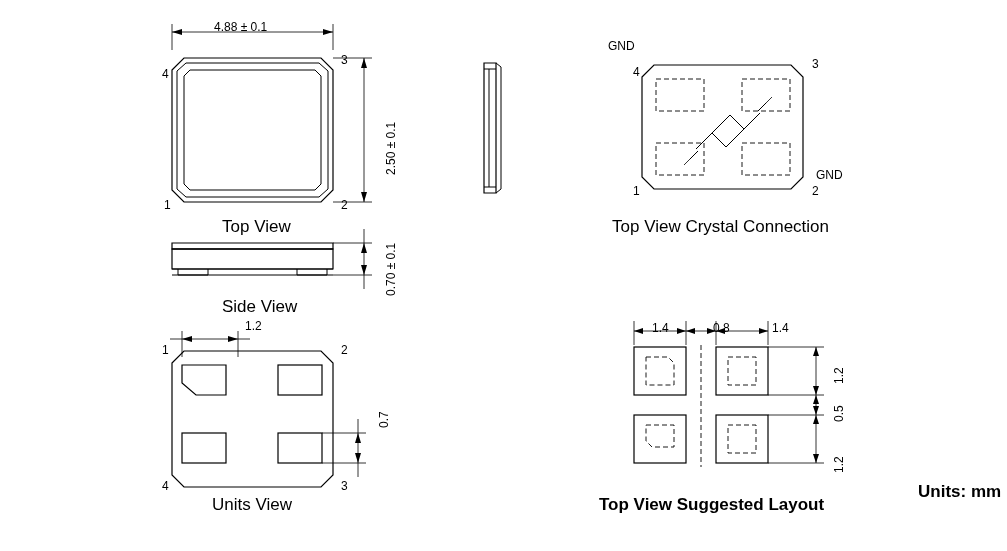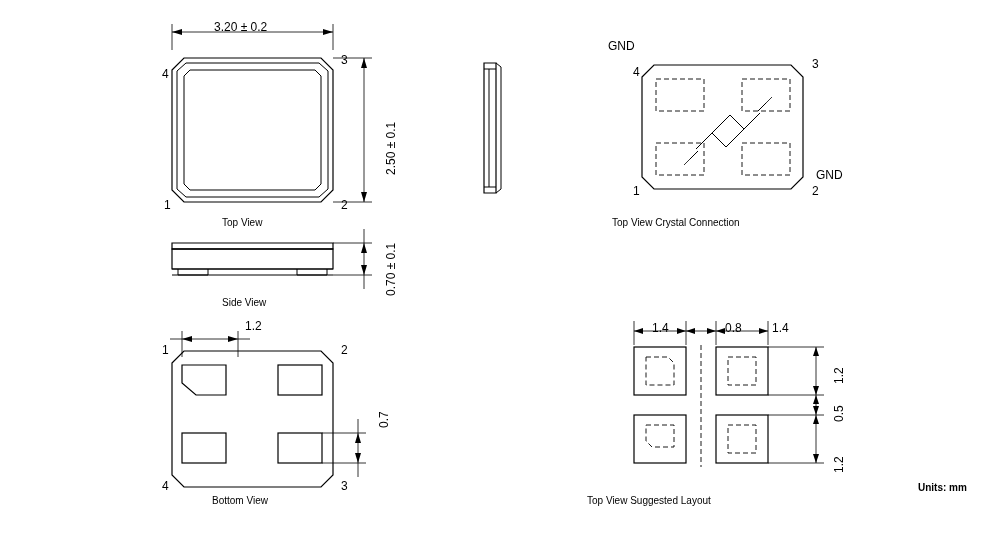--- a/index.html
+++ b/index.html
@@ -19,21 +19,21 @@
     overflow: hidden;
   }
   .abs { position: absolute; }
   .lbl {
     position: absolute;
     font-size: 12px;
     color: #000;
     white-space: nowrap;
     line-height: 1;
   }
-  .lbl.cap { font-size: 10px; text-align: center; }
+  .lbl.cap { font-size: 17px; text-align: center; }
   .lbl.b { font-weight: bold; }
   .vert {
     transform-origin: 0 0;
     transform: rotate(-90deg);
   }
   svg { display: block; }
   .ln { stroke: #000; stroke-width: 1; fill: none; }
   .ln2 { stroke: #000; stroke-width: 1.2; fill: none; }
   .thin { stroke: #000; stroke-width: 0.8; fill: none; }
   .dash { stroke: #000; stroke-width: 0.9; fill: none; stroke-dasharray: 5 3; }
@@ -58,21 +58,21 @@
       <line class="thin" x1="183" y1="192" x2="222" y2="192"></line>
       <line class="thin" x1="214" y1="48" x2="214" y2="192"></line>
       <polygon points="214,48 211,58 217,58" fill="#000"></polygon>
       <polygon points="214,192 211,182 217,182" fill="#000"></polygon>
 
       <path class="ln2" d="M22,60 L34,48 L171,48 L183,60 L183,180 L171,192 L34,192 L22,180 Z"></path>
       <path class="ln" d="M27,61 L36,53 L169,53 L178,61 L178,179 L169,187 L36,187 L27,179 Z"></path>
       <path class="ln" d="M34,66 L40,60 L165,60 L171,66 L171,174 L165,180 L40,180 L34,174 Z"></path>
     </svg>
   </div>
-  <div class="lbl" style="left:214px; top:21px;">3.20 ± 0.2</div>
+  <div class="lbl" style="left:214px; top:21px;">4.88 ± 0.1</div>
   <div class="lbl vert" style="left:385px; top:175px;">2.50 ± 0.1</div>
   <div class="lbl" style="left:162px; top:68px;">4</div>
   <div class="lbl" style="left:341px; top:54px;">3</div>
   <div class="lbl" style="left:164px; top:199px;">1</div>
   <div class="lbl" style="left:341px; top:199px;">2</div>
   <div class="lbl cap" style="left:222px; top:218px;">Top View</div>
 
   <div class="abs" style="left:470px; top:55px;">
     <svg width="60" height="150" viewBox="0 0 60 150">
       <path class="ln2" d="M14,8 L26,8 L26,138 L14,138 Z"></path>
@@ -127,21 +127,21 @@
       <polygon points="208,118 205,128 211,128" fill="#000"></polygon>
       <polygon points="208,148 205,138 211,138" fill="#000"></polygon>
     </svg>
   </div>
   <div class="lbl" style="left:245px; top:320px;">1.2</div>
   <div class="lbl vert" style="left:378px; top:428px;">0.7</div>
   <div class="lbl" style="left:162px; top:344px;">1</div>
   <div class="lbl" style="left:341px; top:344px;">2</div>
   <div class="lbl" style="left:162px; top:480px;">4</div>
   <div class="lbl" style="left:341px; top:480px;">3</div>
-  <div class="lbl cap" style="left:212px; top:496px;">Bottom View</div>
+  <div class="lbl cap" style="left:212px; top:496px;">Units View</div>
 
   <div class="abs" style="left:620px; top:55px;">
     <svg width="220" height="150" viewBox="0 0 220 150">
 
       <path class="ln2" d="M22,22 L34,10 L171,10 L183,22 L183,122 L171,134 L34,134 L22,122 Z"></path>
 
       <rect class="dash" x="36" y="24" width="48" height="32"></rect>
       <rect class="dash" x="122" y="24" width="48" height="32"></rect>
       <rect class="dash" x="36" y="88" width="48" height="32"></rect>
       <rect class="dash" x="122" y="88" width="48" height="32"></rect>
@@ -202,22 +202,22 @@
       <line class="thin" x1="206" y1="110" x2="206" y2="158"></line>
       <polygon points="206,42 203,51 209,51" fill="#000"></polygon>
       <polygon points="206,90 203,81 209,81" fill="#000"></polygon>
       <polygon points="206,90 203,99 209,99" fill="#000"></polygon>
       <polygon points="206,110 203,101 209,101" fill="#000"></polygon>
       <polygon points="206,110 203,119 209,119" fill="#000"></polygon>
       <polygon points="206,158 203,149 209,149" fill="#000"></polygon>
     </svg>
   </div>
   <div class="lbl" style="left:652px; top:322px;">1.4</div>
-  <div class="lbl" style="left:713px; top:322px;margin-left:12px;">0.8</div>
+  <div class="lbl" style="left:713px; top:322px;">0.8</div>
   <div class="lbl" style="left:772px; top:322px;">1.4</div>
   <div class="lbl vert" style="left:833px; top:384px;">1.2</div>
   <div class="lbl vert" style="left:833px; top:422px;">0.5</div>
   <div class="lbl vert" style="left:833px; top:473px;">1.2</div>
-  <div class="lbl cap" style="left:587px; top:496px;">Top View Suggested Layout</div>
+  <div class="lbl cap" style="left:599px; top:496px;font-weight:bold;">Top View Suggested Layout</div>
 
   <div class="lbl cap b" style="left:918px; top:483px;">Units: mm</div>
 
 </div>
 
 </body></html>

